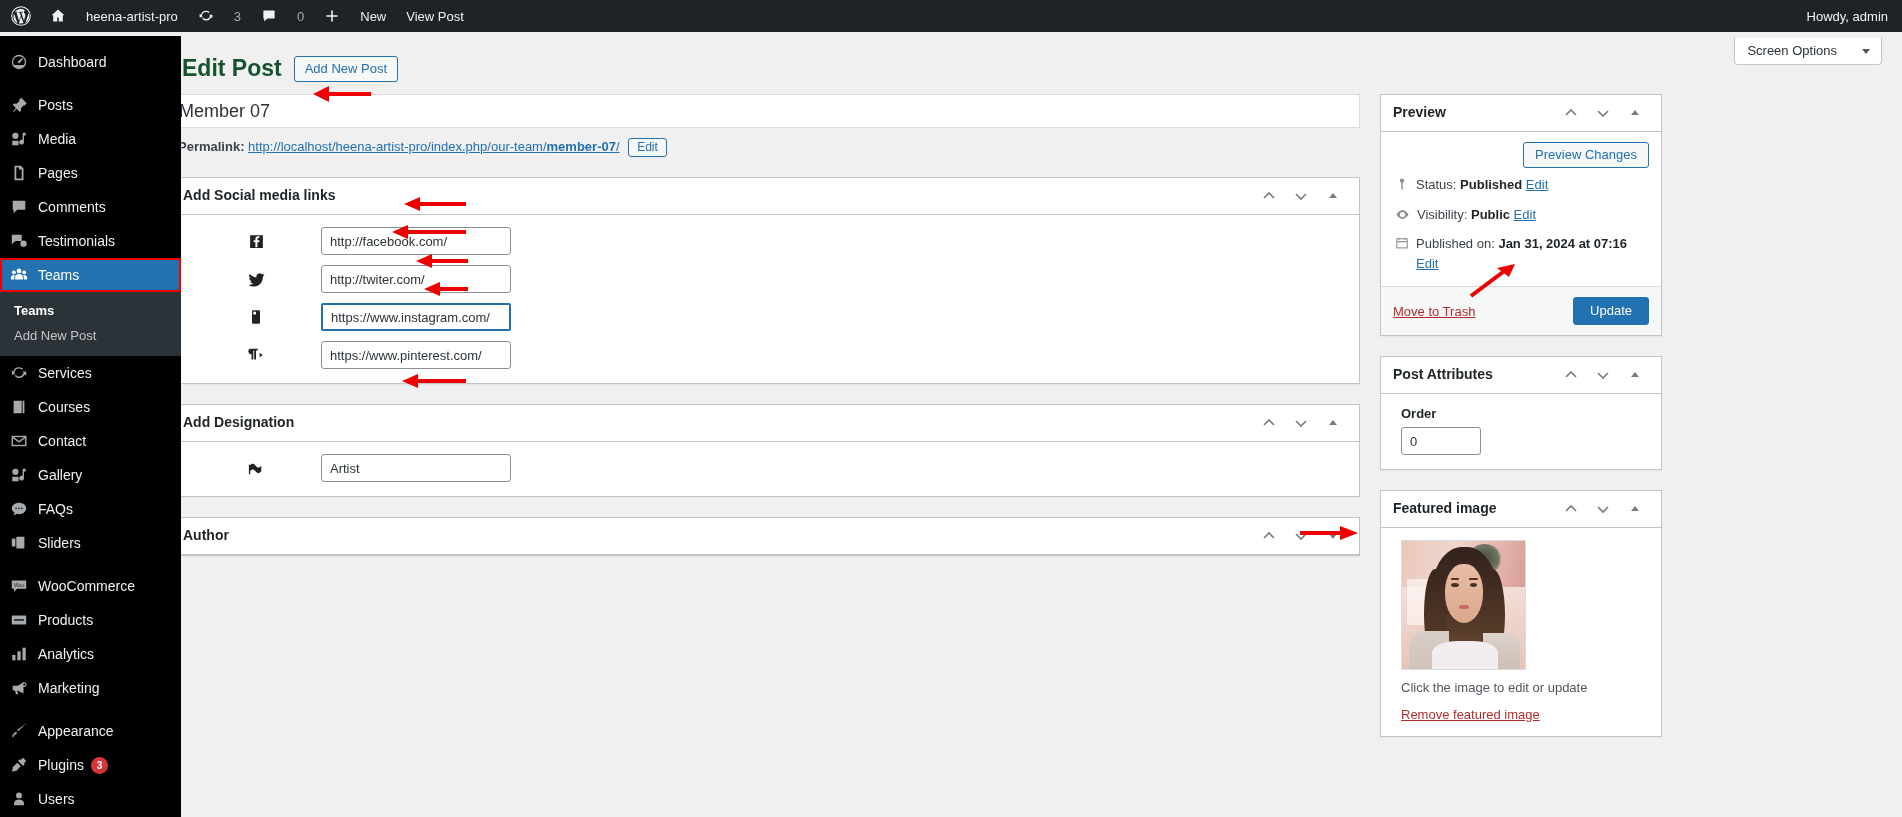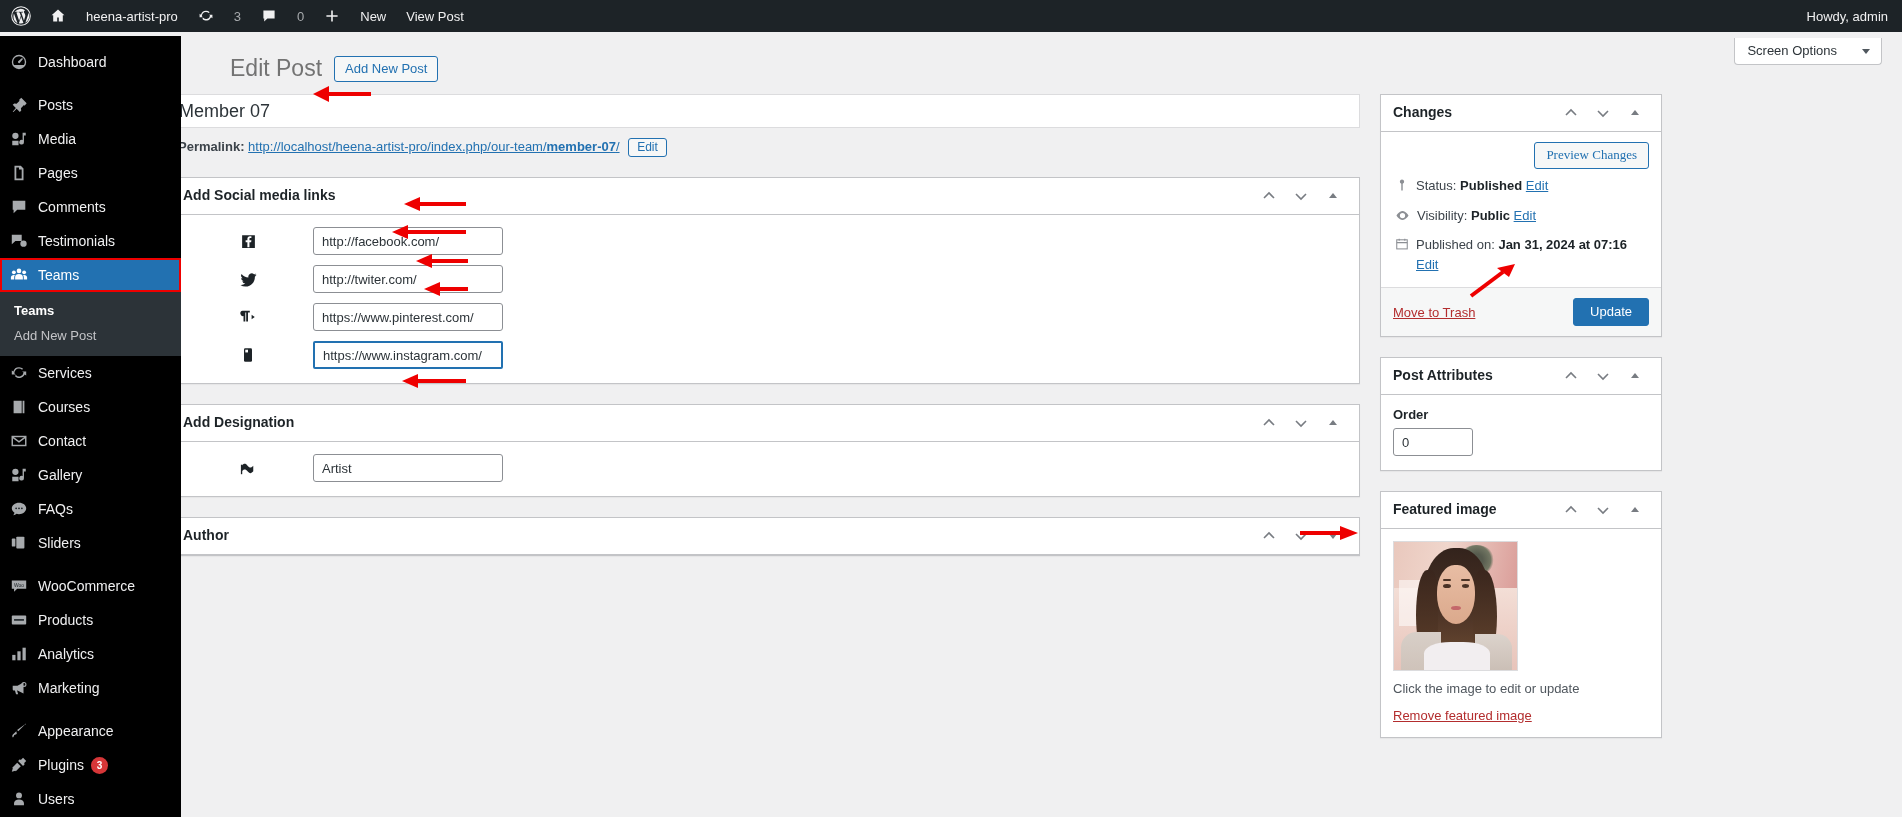--- a/index.html
+++ b/index.html
@@ -121,24 +121,23 @@
     font-size: 13px;
     color: #2c3338;
     cursor: pointer;
   }
 
   .page-head {
     position: absolute; top: 22px; left: 22px;
     display: flex; align-items: center; gap: 12px;
   }
   .page-title {
-    font-size: 23px; font-weight: 400;
-    color: #737373;
+    font-size: 23px; font-weight: 700;
+    color: #14532d;
     line-height: 1.3;
-    margin-left: 48px;
   }
   .page-title-action {
     display: inline-block;
     padding: 4px 10px 5px;
     border: 1px solid #2271b1;
     border-radius: 3px;
     background: #f6f7f7;
     color: #2271b1;
     font-size: 13px;
     text-decoration: none;
@@ -214,21 +213,21 @@
     color: #787c82;
   }
   .handle-btn {
     width: 28px; height: 28px;
     display: flex; align-items: center; justify-content: center;
     cursor: pointer;
     color: #787c82;
     background: none; border: none;
     padding: 0;
   }
-  .inside { padding: 12px 12px 14px; }
+  .inside { padding: 12px 12px 14px; margin-left: 8px; }
 
   .field-row {
     display: flex; align-items: center;
     margin-bottom: 10px;
   }
   .field-row:last-child { margin-bottom: 0; }
   .field-icon {
     width: 130px; min-width: 130px;
     display: flex; align-items: center; justify-content: center;
     color: #1d2327;
@@ -249,21 +248,21 @@
     border-radius: 2px;
   }
 
   
   #postbox-container-1 {
     position: absolute; top: 0; left: 1210px;
     width: 282px;
   }
   #postbox-container-1 .postbox { margin-top: 0; margin-bottom: 20px; }
   .submitbox-minor { padding: 10px 12px 10px; }
-  .preview-row { display: flex; justify-content: flex-end; font-family: Liberation Serif, serif; }
+  .preview-row { display: flex; justify-content: flex-end; }
   .preview-btn {
     display: inline-block;
     padding: 4px 11px 5px;
     border: 1px solid #2271b1;
     border-radius: 3px;
     background: #f6f7f7;
     color: #2271b1;
     font-size: 13px;
     cursor: pointer;
   }
@@ -696,36 +695,36 @@
             <span class="field-icon">
               <svg class="ic" width="19" height="19" viewBox="0 0 20 20" fill="#1d2327">
                   <path d="M18.5 5.1c-.6.3-1.3.5-2 .6a3.5 3.5 0 0 0 1.5-1.9c-.7.4-1.4.7-2.2.8a3.5 3.5 0 0 0-5.9 3.2A9.9 9.9 0 0 1 2.7 4.2a3.5 3.5 0 0 0 1.1 4.6c-.6 0-1.1-.2-1.6-.4a3.5 3.5 0 0 0 2.8 3.4c-.5.2-1 .2-1.6.1a3.5 3.5 0 0 0 3.2 2.4A7 7 0 0 1 1.5 15.8a9.9 9.9 0 0 0 5.3 1.6c6.4 0 9.9-5.3 9.9-9.9v-.5c.7-.5 1.3-1.1 1.8-1.9z"></path>
                 </svg>
             </span>
             <input class="field-input" type="text" value="http://twiter.com/" style="">
           </div>
 
           <div class="field-row">
             <span class="field-icon">
+              <svg class="ic" width="16" height="16" viewBox="0 0 20 20" fill="#1d2327">
+                  <rect x="5" y="1.5" width="10" height="17" rx="1.6"></rect>
+                  <rect x="6.6" y="3.4" width="3.4" height="3.4" fill="#fff"></rect>
+                </svg>
+            </span>
+            <input class="field-input focused" type="text" value="https://www.instagram.com/" style="">
+          </div>
+
+          <div class="field-row">
+            <span class="field-icon">
               <svg class="ic" width="18" height="18" viewBox="0 0 20 20" fill="#1d2327">
                   <path d="M4 3h8v2h-2v10H8V5H7v10H5V9A3 3 0 0 1 4 3z"></path>
                   <path d="M14 7.5 17.5 10 14 12.5v-5z"></path>
                 </svg>
             </span>
             <input class="field-input" type="text" value="https://www.pinterest.com/" style="">
-          </div>
-
-          <div class="field-row">
-            <span class="field-icon">
-              <svg class="ic" width="16" height="16" viewBox="0 0 20 20" fill="#1d2327">
-                  <rect x="5" y="1.5" width="10" height="17" rx="1.6"></rect>
-                  <rect x="6.6" y="3.4" width="3.4" height="3.4" fill="#fff"></rect>
-                </svg>
-            </span>
-            <input class="field-input focused" type="text" value="https://www.instagram.com/" style="">
           </div>
 
         </div>
       </div>
 
       <div class="postbox">
         <div class="postbox-header">
           <h2>Add Designation</h2>
           <div class="handle-actions">
             <button class="handle-btn">
@@ -792,21 +791,21 @@
           </div>
         </div>
       </div>
 
     </div>
 
     <div id="postbox-container-1">
 
       <div class="postbox">
         <div class="postbox-header">
-          <h2>Changes</h2>
+          <h2>Preview</h2>
           <div class="handle-actions">
             <button class="handle-btn">
               <span>
                   <svg class="ic" width="16" height="16" viewBox="0 0 16 16" fill="none" stroke="currentColor" stroke-width="1.6">
                     <path d="m3 10 5-5 5 5"></path>
                   </svg>
                 </span>
             </button>
             <button class="handle-btn">
               <span>

